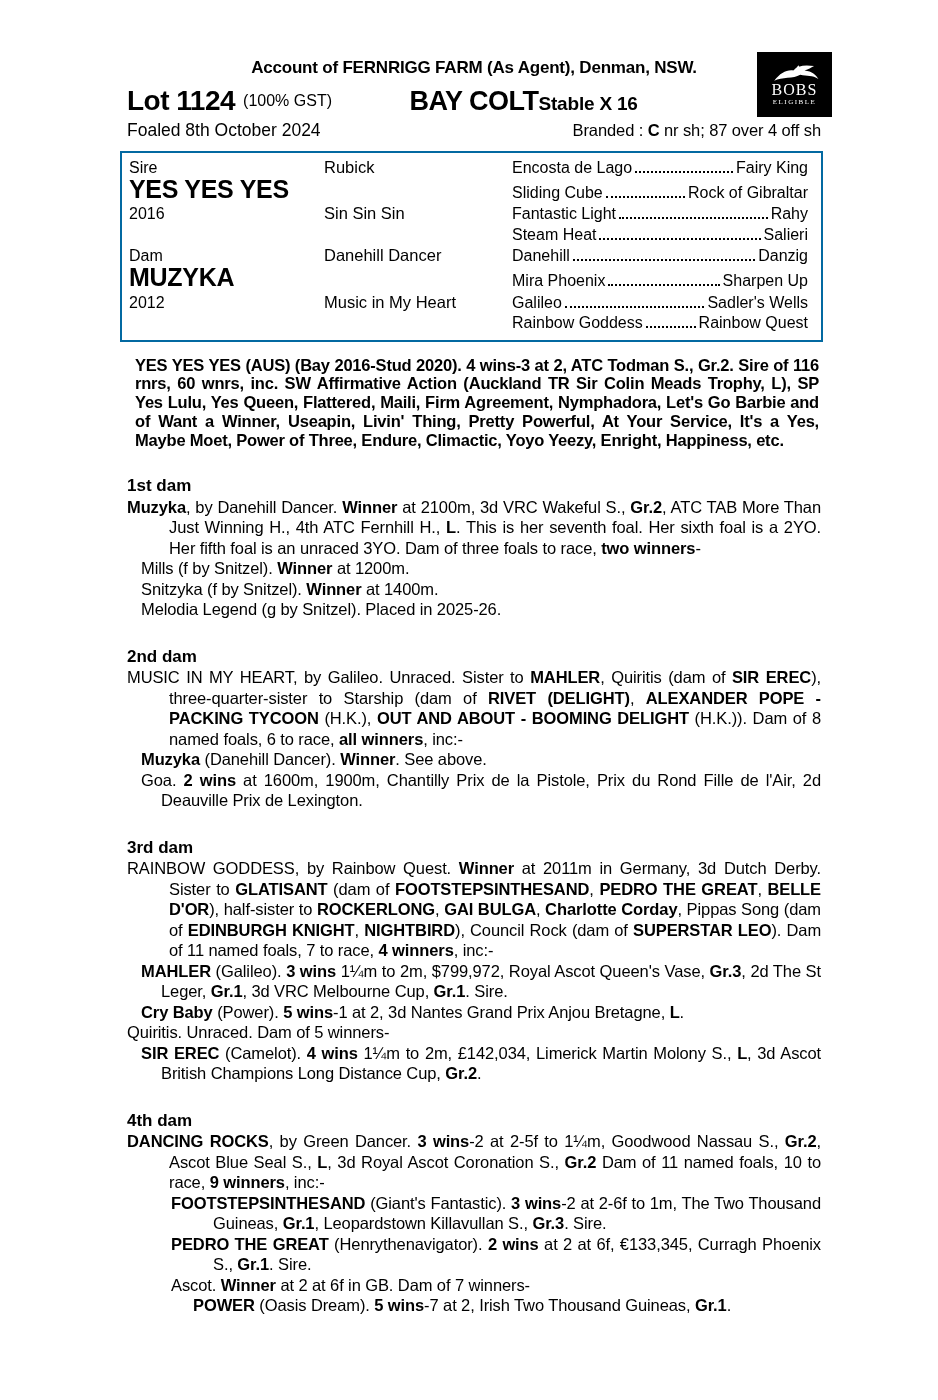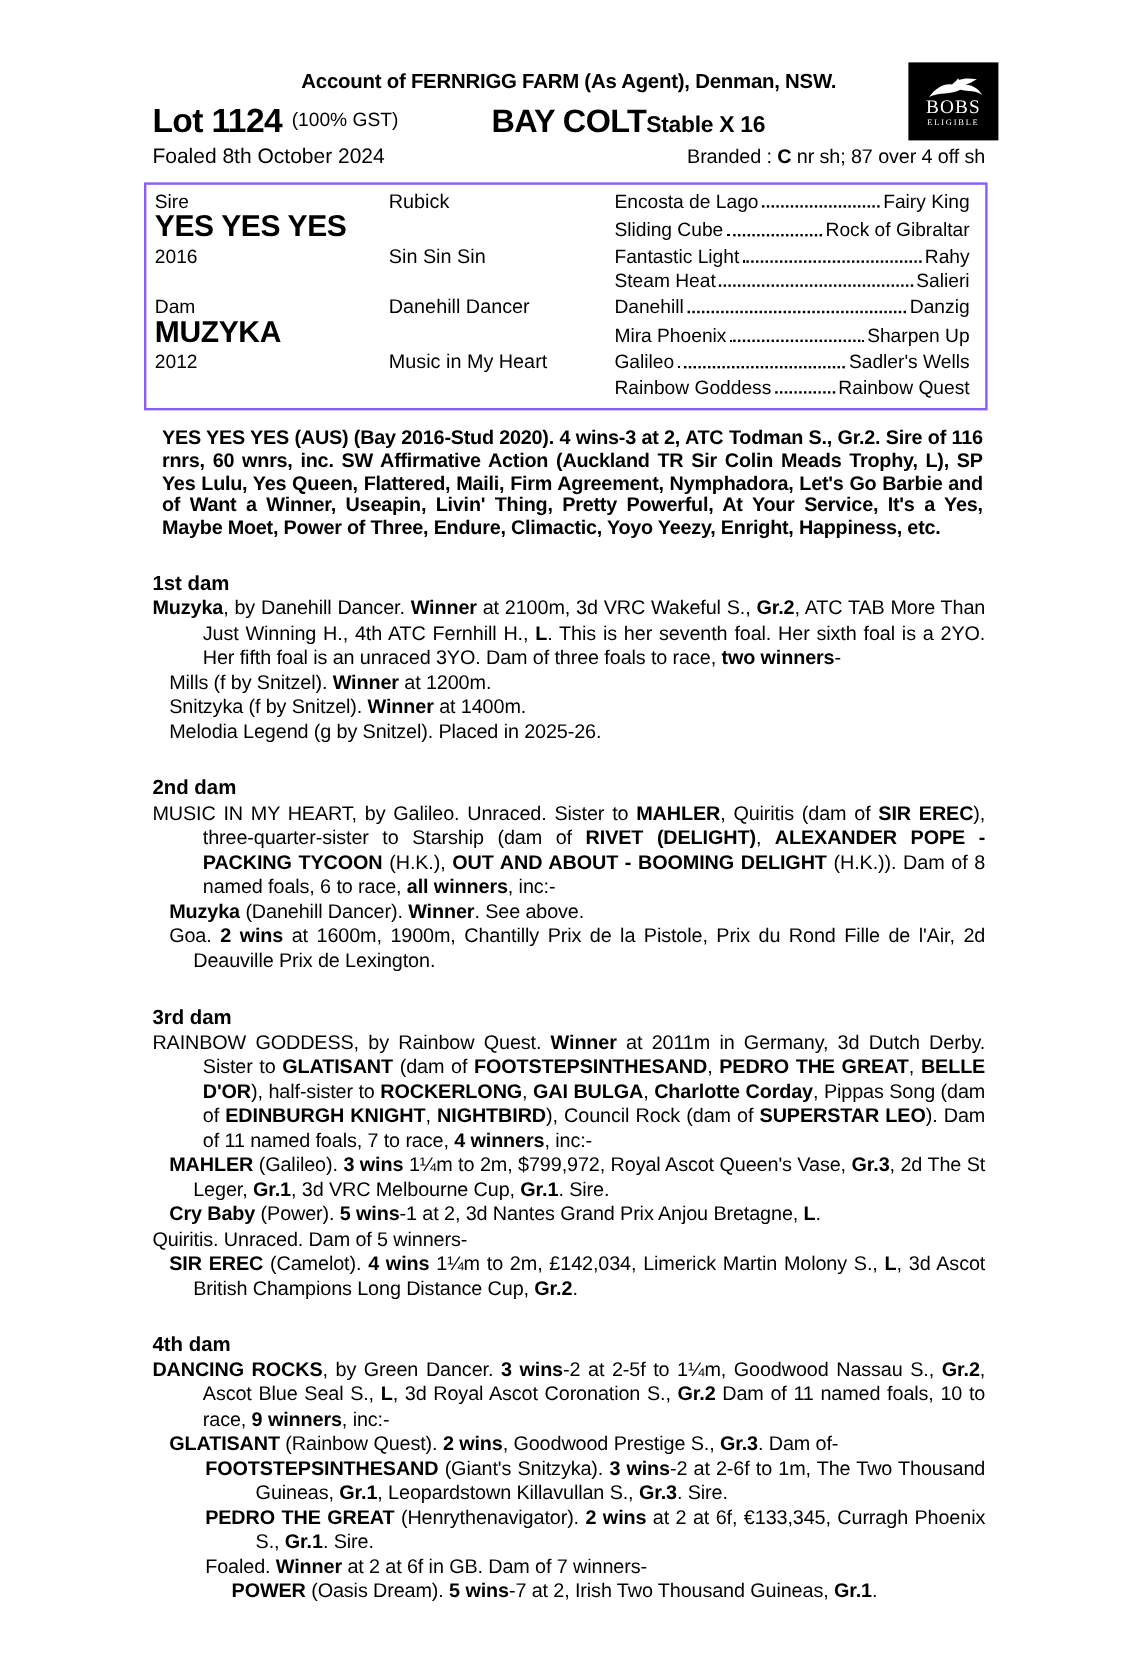--- a/index.html
+++ b/index.html
@@ -29,21 +29,21 @@
     background:#000;color:#fff;display:flex;flex-direction:column;
     align-items:center;justify-content:center;
   }
   .bobs svg{width:52px;height:20px;display:block;margin-bottom:-1px;}
   .bobs .t1{font-family:"Liberation Serif", serif;font-size:16px;letter-spacing:1px;line-height:16px;}
   .bobs .t2{font-family:"Liberation Serif", serif;font-size:7px;letter-spacing:1.5px;line-height:9px;}
 
   
   .ptable{
     margin-top:10px;margin-left:-7px;margin-right:-2px;
-    border:2px solid #8b5cf6;
+    border:2px solid #0369a1;
     padding:4px 13px 6px 7px;
   }
   .prow{display:flex;align-items:baseline;line-height:20.6px;}
   .c1{width:195px;flex:none;font-size:16px;}
   .c1.nm{font-weight:bold;font-size:25px;letter-spacing:-0.3px;}
   .c2{width:188px;flex:none;font-size:16.5px;}
   .c3{flex:1;display:flex;align-items:baseline;font-size:16px;}
   .dots{flex:1;border-bottom:2px dotted #000;margin:0 3px 3px 3px;min-width:12px;}
 
   
@@ -184,20 +184,19 @@
 
     <div class="damhead">3rd dam</div>
     <p class="e i0" style="margin:0"><span>RAINBOW GODDESS, by Rainbow Quest. </span><span class="b">Winner</span><span> at 2011m in Germany, 3d Dutch Derby. Sister to </span><span class="b">GLATISANT</span><span> (dam of </span><span class="b">FOOTSTEPSINTHESAND</span><span>, </span><span class="b">PEDRO THE GREAT</span><span>, </span><span class="b">BELLE D'OR</span><span>), half-sister to </span><span class="b">ROCKERLONG</span><span>, </span><span class="b">GAI BULGA</span><span>, </span><span class="b">Charlotte Corday</span><span>, Pippas Song (dam of </span><span class="b">EDINBURGH KNIGHT</span><span>, </span><span class="b">NIGHTBIRD</span><span>), Council Rock (dam of </span><span class="b">SUPERSTAR LEO</span><span>). Dam of 11 named foals, 7 to race, </span><span class="b">4 winners</span><span>, inc:-</span></p>
     <p class="e i1" style="margin:0"><span class="b">MAHLER</span><span> (Galileo). </span><span class="b">3 wins</span><span> 1¼m to 2m, $799,972, Royal Ascot Queen's Vase, </span><span class="b">Gr.3</span><span>, 2d The St Leger, </span><span class="b">Gr.1</span><span>, 3d VRC Melbourne Cup, </span><span class="b">Gr.1</span><span>. Sire.</span></p>
     <p class="e i1" style="margin:0"><span class="b">Cry Baby</span><span> (Power). </span><span class="b">5 wins</span><span>-1 at 2, 3d Nantes Grand Prix Anjou Bretagne, </span><span class="b">L</span><span>.</span></p>
     <p class="e i0" style="margin:0"><span>Quiritis. Unraced. Dam of 5 winners-</span></p>
     <p class="e i1" style="margin:0"><span class="b">SIR EREC</span><span> (Camelot). </span><span class="b">4 wins</span><span> 1¼m to 2m, £142,034, Limerick Martin Molony S., </span><span class="b">L</span><span>, 3d Ascot British Champions Long Distance Cup, </span><span class="b">Gr.2</span><span>.</span></p>
 
     <div class="damhead">4th dam</div>
     <p class="e i0" style="margin:0"><span class="b">DANCING ROCKS</span><span>, by Green Dancer. </span><span class="b">3 wins</span><span>-2 at 2-5f to 1¼m, Goodwood Nassau S., </span><span class="b">Gr.2</span><span>, Ascot Blue Seal S., </span><span class="b">L</span><span>, 3d Royal Ascot Coronation S., </span><span class="b">Gr.2</span><span> Dam of 11 named foals, 10 to race, </span><span class="b">9 winners</span><span>, inc:-</span></p>
-    <p class="e i1" style="margin:0"><span class="b">GLATISANT</span><span> (Rainbow Quest). </span><span class="b">2 wins</span><span>, Goodwood Prestige S., </span><span class="b">Gr.3</span><span>. Dam of-</span></p>
-    <p class="e i2" style="margin:0"><span class="b">FOOTSTEPSINTHESAND</span><span> (Giant's Snitzyka). </span><span class="b">3 wins</span><span>-2 at 2-6f to 1m, The Two Thousand Guineas, </span><span class="b">Gr.1</span><span>, Leopardstown Killavullan S., </span><span class="b">Gr.3</span><span>. Sire.</span></p>
+    <p class="e i2" style="margin:0"><span class="b">FOOTSTEPSINTHESAND</span><span> (Giant's Fantastic). </span><span class="b">3 wins</span><span>-2 at 2-6f to 1m, The Two Thousand Guineas, </span><span class="b">Gr.1</span><span>, Leopardstown Killavullan S., </span><span class="b">Gr.3</span><span>. Sire.</span></p>
     <p class="e i2" style="margin:0"><span class="b">PEDRO THE GREAT</span><span> (Henrythenavigator). </span><span class="b">2 wins</span><span> at 2 at 6f, €133,345, Curragh Phoenix S., </span><span class="b">Gr.1</span><span>. Sire.</span></p>
-    <p class="e i2" style="margin:0"><span>Foaled. </span><span class="b">Winner</span><span> at 2 at 6f in GB. Dam of 7 winners-</span></p>
+    <p class="e i2" style="margin:0"><span>Ascot. </span><span class="b">Winner</span><span> at 2 at 6f in GB. Dam of 7 winners-</span></p>
     <p class="e i3" style="margin:0"><span class="b">POWER</span><span> (Oasis Dream). </span><span class="b">5 wins</span><span>-7 at 2, Irish Two Thousand Guineas, </span><span class="b">Gr.1</span><span>.</span></p>
 
   </div>
 </div>
 
 </body></html>

